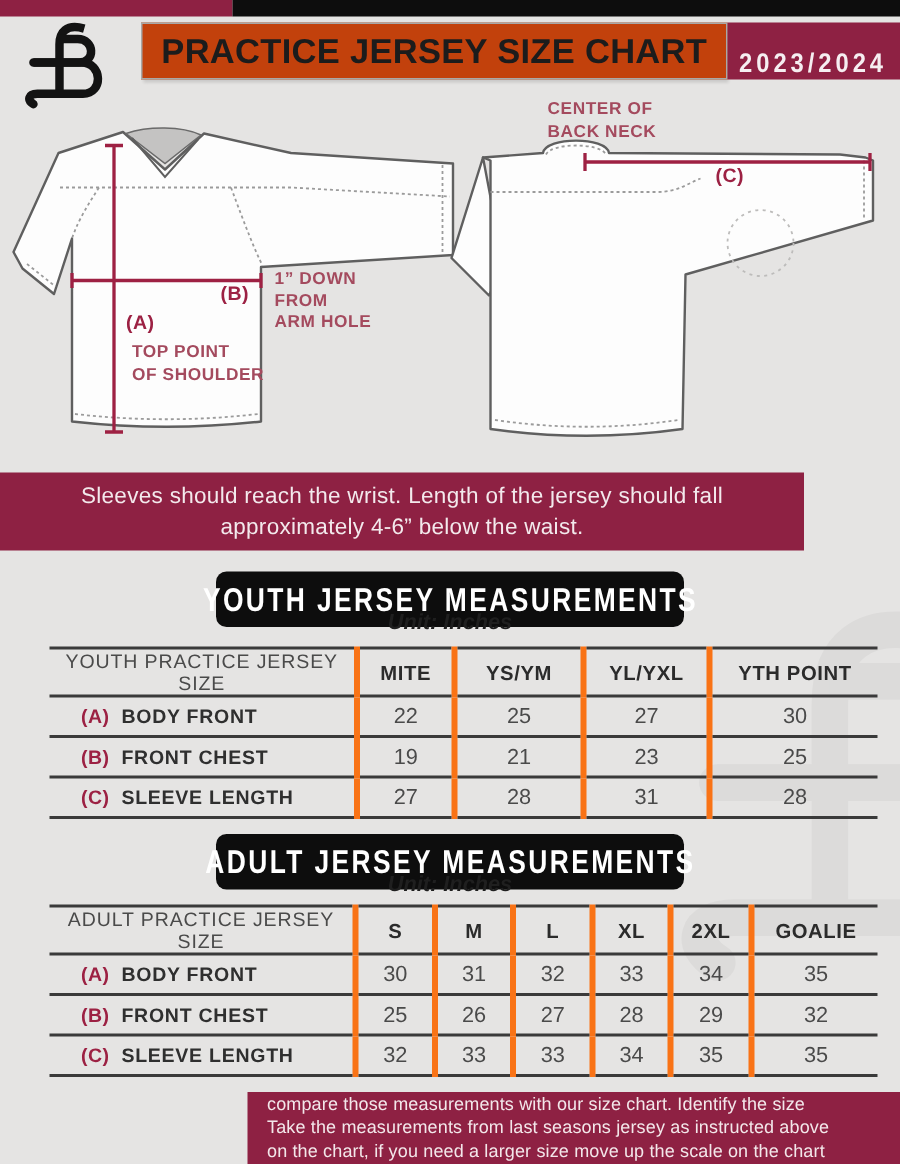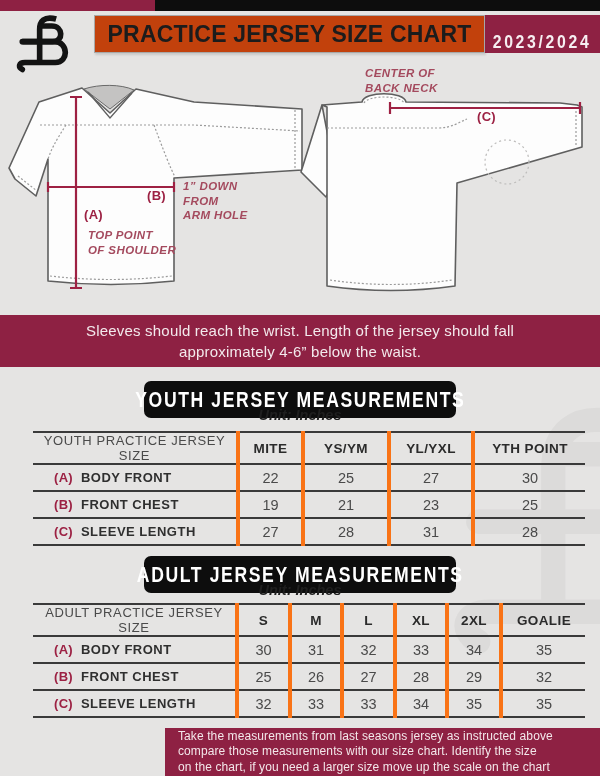--- a/index.html
+++ b/index.html
@@ -21,25 +21,25 @@
   .season-box { position:absolute; left:485px; top:15px; width:115px; height:38px; background:#8e2143;
                 display:flex; align-items:flex-end; justify-content:center; }
   .season-box span { display:inline-block; transform:scaleX(.88); color:#f6eef1; font-weight:bold;
                      font-size:18px; letter-spacing:3px; white-space:nowrap; }
 
   
   .diagram-svg { position:absolute; }
   .front-svg { left:4px; top:82px; }
   .back-svg  { left:298px; top:80px; }
   .diag-label { position:absolute; color:#9c2143; font-weight:bold; font-size:13px; letter-spacing:.3px; }
-  .diag-caption { position:absolute; color:#a44a5e; font-style:italic; font-weight:600; font-size:11.5px;
+  .diag-caption { position:absolute; color:#a44a5e; font-weight:600; font-size:11.5px;
                   line-height:14.5px; letter-spacing:.4px; white-space:nowrap; }
 
   
-  .notice { position:absolute; left:0; top:315px; width:600px; height:52px; background:#8e2143;
+  .notice { position:absolute; left:0; top:315px; width:536px; height:52px; background:#8e2143;
             display:flex; flex-direction:column; align-items:center; justify-content:center;
             color:#f3e9ec; font-size:15px; line-height:21px; letter-spacing:.2px; }
 
   
   .section-head { position:absolute; left:144px; width:312px; height:37px; background:#0d0d0d;
                   border-radius:7px; display:flex; align-items:center; justify-content:center; z-index:2;margin-top:10px; }
   .section-head span { display:inline-block; transform:scaleX(.8); color:#fff; font-weight:bold;
                        font-size:22px; letter-spacing:2px; white-space:nowrap; }
   .unit { position:absolute; left:0; width:600px; text-align:center; font-style:italic; font-weight:600;
           font-size:14.5px; color:#1f1f1f; z-index:2; }
@@ -244,19 +244,19 @@
           <td>33</td>
           <td>34</td>
           <td>35</td>
           <td>35</td>
         </tr>
       </tbody>
     </table>
 
   <div class="footer-maroon">
     <div class="footer-note">
+        <div>compare those measurements  with our size chart. Identify the size</div>
         <div>Take the measurements from last seasons jersey as instructed above</div>
-        <div>compare those measurements  with our size chart. Identify the size</div>
         <div>on the chart, if you need a larger size move up the scale on the chart</div>
       </div>
   </div>
 
 </div>
 
 </body></html>

